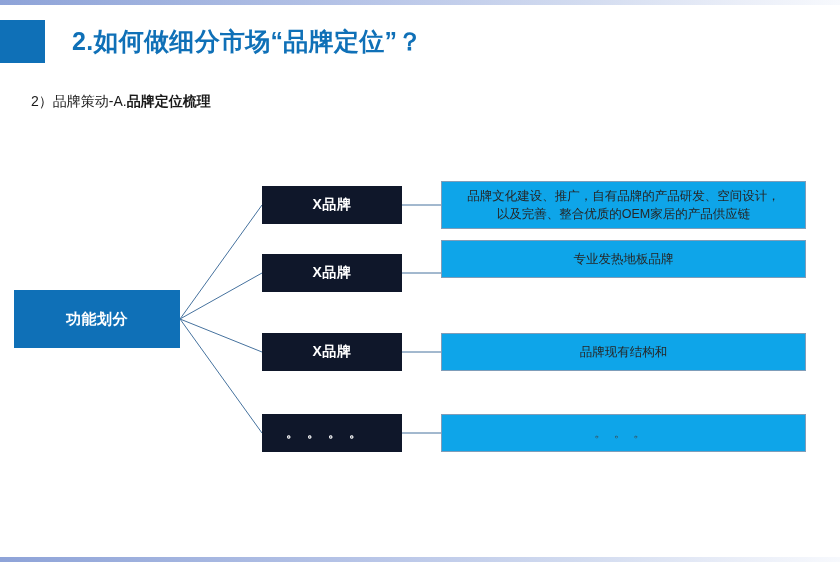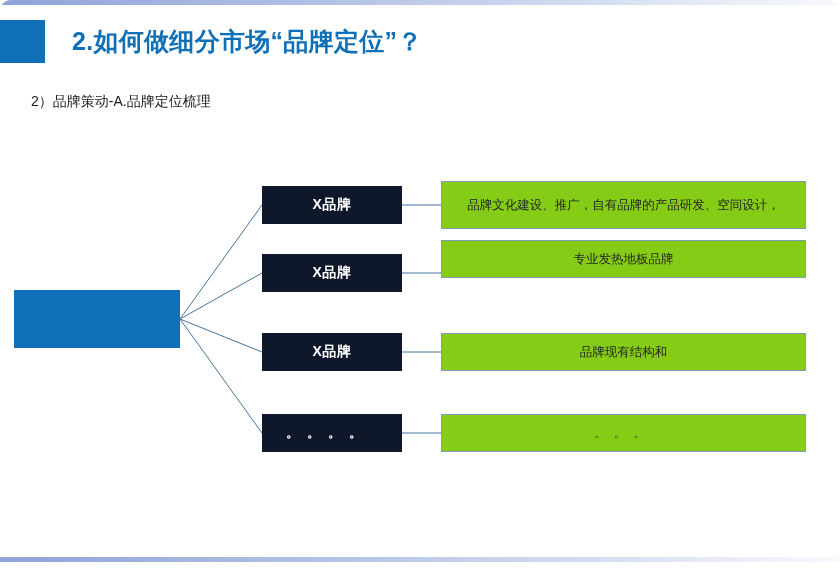--- a/index.html
+++ b/index.html
@@ -10,21 +10,20 @@
   }
   body {
     font-family: "Liberation Sans", "DejaVu Sans", sans-serif;
   }
   #slide {
     position: relative;
     width: 840px;
     height: 571px;
     background: #ffffff;
     overflow: hidden;
-    border-radius: 11px;
   }
 
   
   .edge-rule {
     position: absolute;
     left: 0;
     width: 840px;
     height: 5px;
     background: linear-gradient(to right, #8ea3d8 0%, #9fb1de 18%, #b9c6e8 45%, #d3dcf0 70%, #eaeef8 88%, #f7f9fd 100%);
   }
@@ -57,21 +56,21 @@
   
   .subtitle {
     position: absolute;
     left: 31px;
     top: 93px;
     font-size: 14px;
     color: #1a1a1a;
     white-space: nowrap;
   }
   .subtitle .lead { font-weight: normal; text-align: center; }
-  .subtitle .strong { font-weight: normal; }
+  .subtitle .strong { font-weight: bold; }
 
   
   .diagram {
     position: absolute;
     left: 0;
     top: 0;
     width: 840px;
     height: 571px;
   }
   .connector-svg {
@@ -120,21 +119,21 @@
     padding-left: 24px;
     box-sizing: border-box;
     letter-spacing: 8px;
     font-size: 13px;
   }
 
   .desc-node {
     position: absolute;
     left: 441px;
     width: 365px;
-    background: #84cc16;
+    background: #0ea5e9;
     border: 1px solid #7f9db9;
     box-sizing: border-box;
     color: #262626;
     font-size: 12.5px;
     line-height: 1.45;
     display: flex;
     align-items: center;
     justify-content: center;
     text-align: center;
     padding: 8px 8px;
@@ -179,28 +178,30 @@
       <line x1="180" y1="319" x2="262" y2="433" stroke="#46729e" stroke-width="1"></line>
 
       <line x1="402" y1="205" x2="441" y2="205" stroke="#46729e" stroke-width="1"></line>
       <line x1="402" y1="273" x2="441" y2="273" stroke="#46729e" stroke-width="1"></line>
       <line x1="402" y1="352" x2="441" y2="352" stroke="#46729e" stroke-width="1"></line>
       <line x1="402" y1="433" x2="441" y2="433" stroke="#46729e" stroke-width="1"></line>
     </svg>
 
     <div class="root-node">
       <div>
+        <div>功能划分</div>
       </div>
     </div>
 
     <div class="row1">
       <div class="brand-node">X品牌</div>
       <div class="desc-node">
         <div>
           <div>品牌文化建设、推广，自有品牌的产品研发、空间设计，</div>
+          <div>以及完善、整合优质的OEM家居的产品供应链</div>
         </div>
       </div>
     </div>
 
     <div class="row2">
       <div class="brand-node">X品牌</div>
       <div class="desc-node">专业发热地板品牌</div>
     </div>
 
     <div class="row3">

